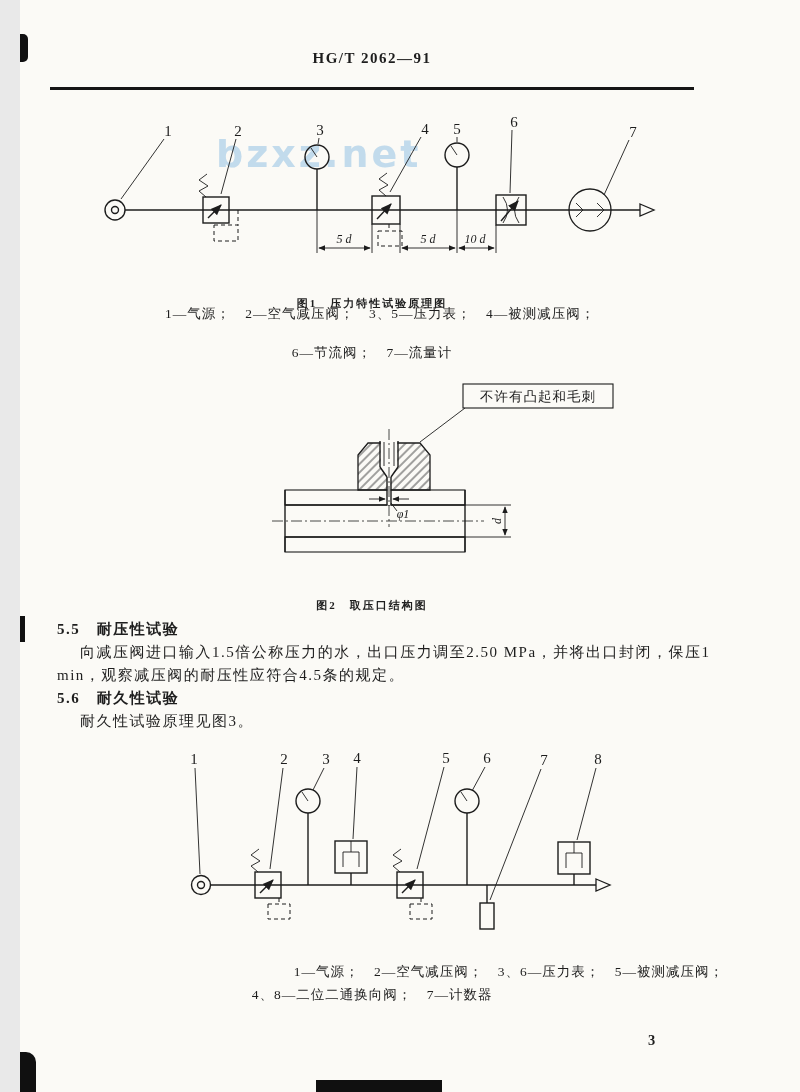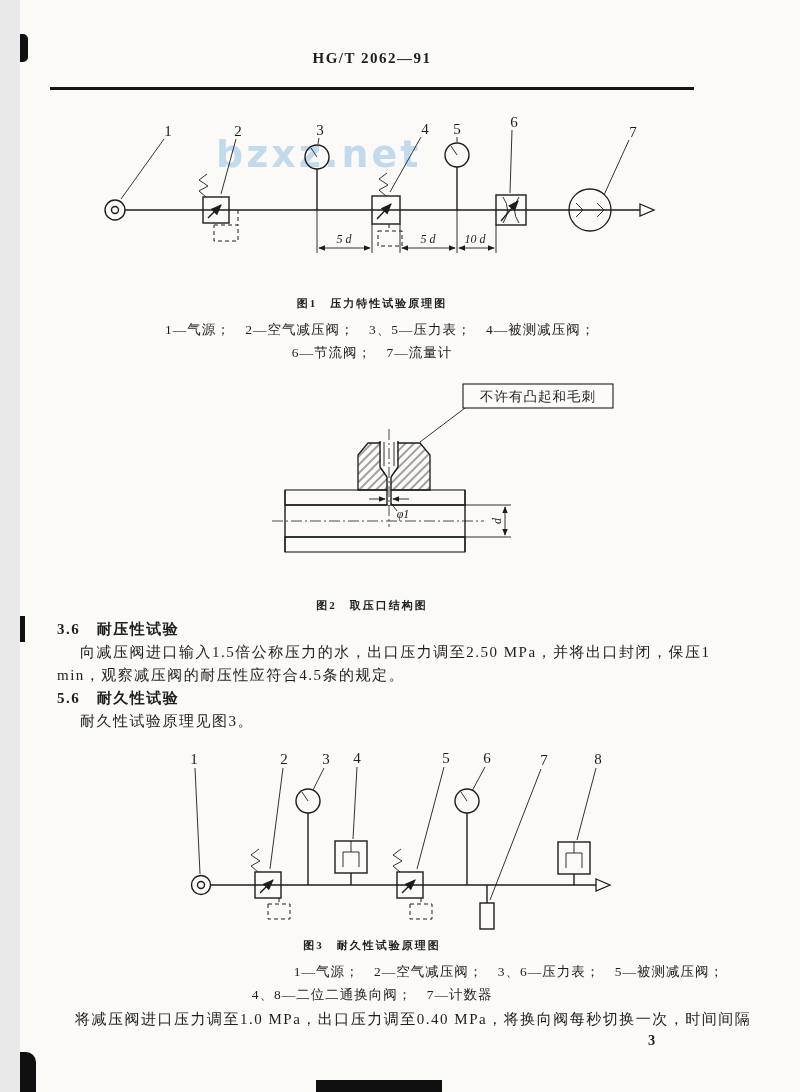--- a/index.html
+++ b/index.html
@@ -18,21 +18,21 @@
   
   .header-doc { position:absolute; top:50px; left:0; width:704px; text-align:center;
                 font-size:15px; font-weight:bold; letter-spacing:1.5px; }
   .header-rule { position:absolute; top:87px; left:30px; width:644px; height:2.5px; background:#151515; }
 
   .caption { position:absolute; left:0; width:704px; text-align:center; font-weight:bold;
              font-size:11px; letter-spacing:2px; }
   .cap1 { top:296px; } .cap2 { top:598px; } .cap3 { top:938px; }
 
   .legend { position:absolute; left:0; width:704px; text-align:center; font-size:13.5px; letter-spacing:1px; }
-  .lg1a { top:321px;padding-left:16px; } .lg1b { top:344px; }
+  .lg1a { top:305px;padding-left:16px; } .lg1b { top:344px; }
   .lg3a { top:963px;text-align:right; } .lg3b { top:986px; }
 
   .sec-title { position:absolute; font-size:15px; font-weight:bold; letter-spacing:1.5px; }
   .st55 { left:37px; top:620px; } .st56 { left:37px; top:689px; }
 
   .body-text { position:absolute; font-size:15px; letter-spacing:1.5px; white-space:nowrap; }
   .bt1 { left:60px; top:643px; } .bt2 { left:37px; top:666px;text-align:right; }
   .bt3 { left:60px; top:712px; } .bt4 { left:55px; top:1010px; }
 
   .page-number { position:absolute; left:628px; top:1032px; font-size:14.5px; font-weight:bold; }
@@ -226,21 +226,21 @@
 
     <g>
       <rect class="thin2" x="443" y="9" width="150" height="24"></rect>
       <line class="thin" x1="445" y1="33" x2="400" y2="67"></line>
       <text class="ann" x="518" y="26">不许有凸起和毛刺</text>
     </g>
   </svg>
 
   <div class="caption cap2">图2　取压口结构图</div>
 
-  <div class="sec-title st55">3.6　耐压性试验</div>
+  <div class="sec-title st55">5.5　耐压性试验</div>
   <div class="body-text bt1">向减压阀进口输入1.5倍公称压力的水，出口压力调至2.50 MPa，并将出口封闭，保压1</div>
   <div class="body-text bt2">min，观察减压阀的耐压性应符合4.5条的规定。</div>
   <div class="sec-title st56">5.6　耐久性试验</div>
   <div class="body-text bt3">耐久性试验原理见图3。</div>
 
   <svg class="fig fig3" viewBox="0 0 800 198">
     <defs>
       <marker id="ah3" viewBox="0 0 10 10" refX="9" refY="5" markerWidth="8" markerHeight="8" orient="auto-start-reverse">
         <path d="M0,1 L10,5 L0,9 z" fill="#1c1c1c"></path>
       </marker>
@@ -316,20 +316,18 @@
       <text class="num" x="426" y="21">5</text>
       <line class="thin" x1="465" y1="25" x2="452" y2="49"></line>
       <text class="num" x="467" y="21">6</text>
       <line class="thin" x1="521" y1="27" x2="470" y2="158"></line>
       <text class="num" x="524" y="23">7</text>
       <line class="thin" x1="576" y1="26" x2="557" y2="98"></line>
       <text class="num" x="578" y="22">8</text>
     </g>
   </svg>
 
-  <div class="caption cap3">图3　耐久性试验原理图</div>
   <div class="legend lg3a">1—气源；　2—空气减压阀；　3、6—压力表；　5—被测减压阀；</div>
   <div class="legend lg3b">4、8—二位二通换向阀；　7—计数器</div>
 
-  <div class="body-text bt4">将减压阀进口压力调至1.0 MPa，出口压力调至0.40 MPa，将换向阀每秒切换一次，时间间隔</div>
 
   <div class="page-number">3</div>
 </div>
 
 </body></html>

